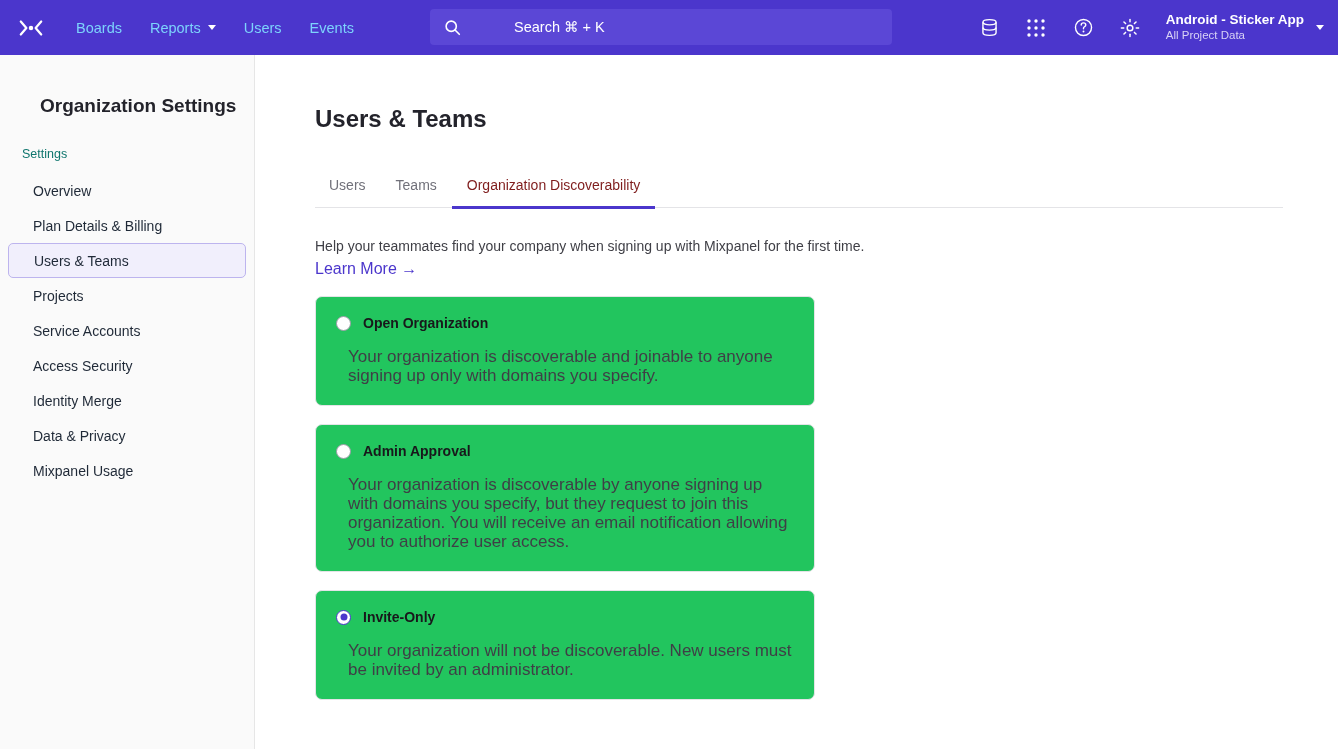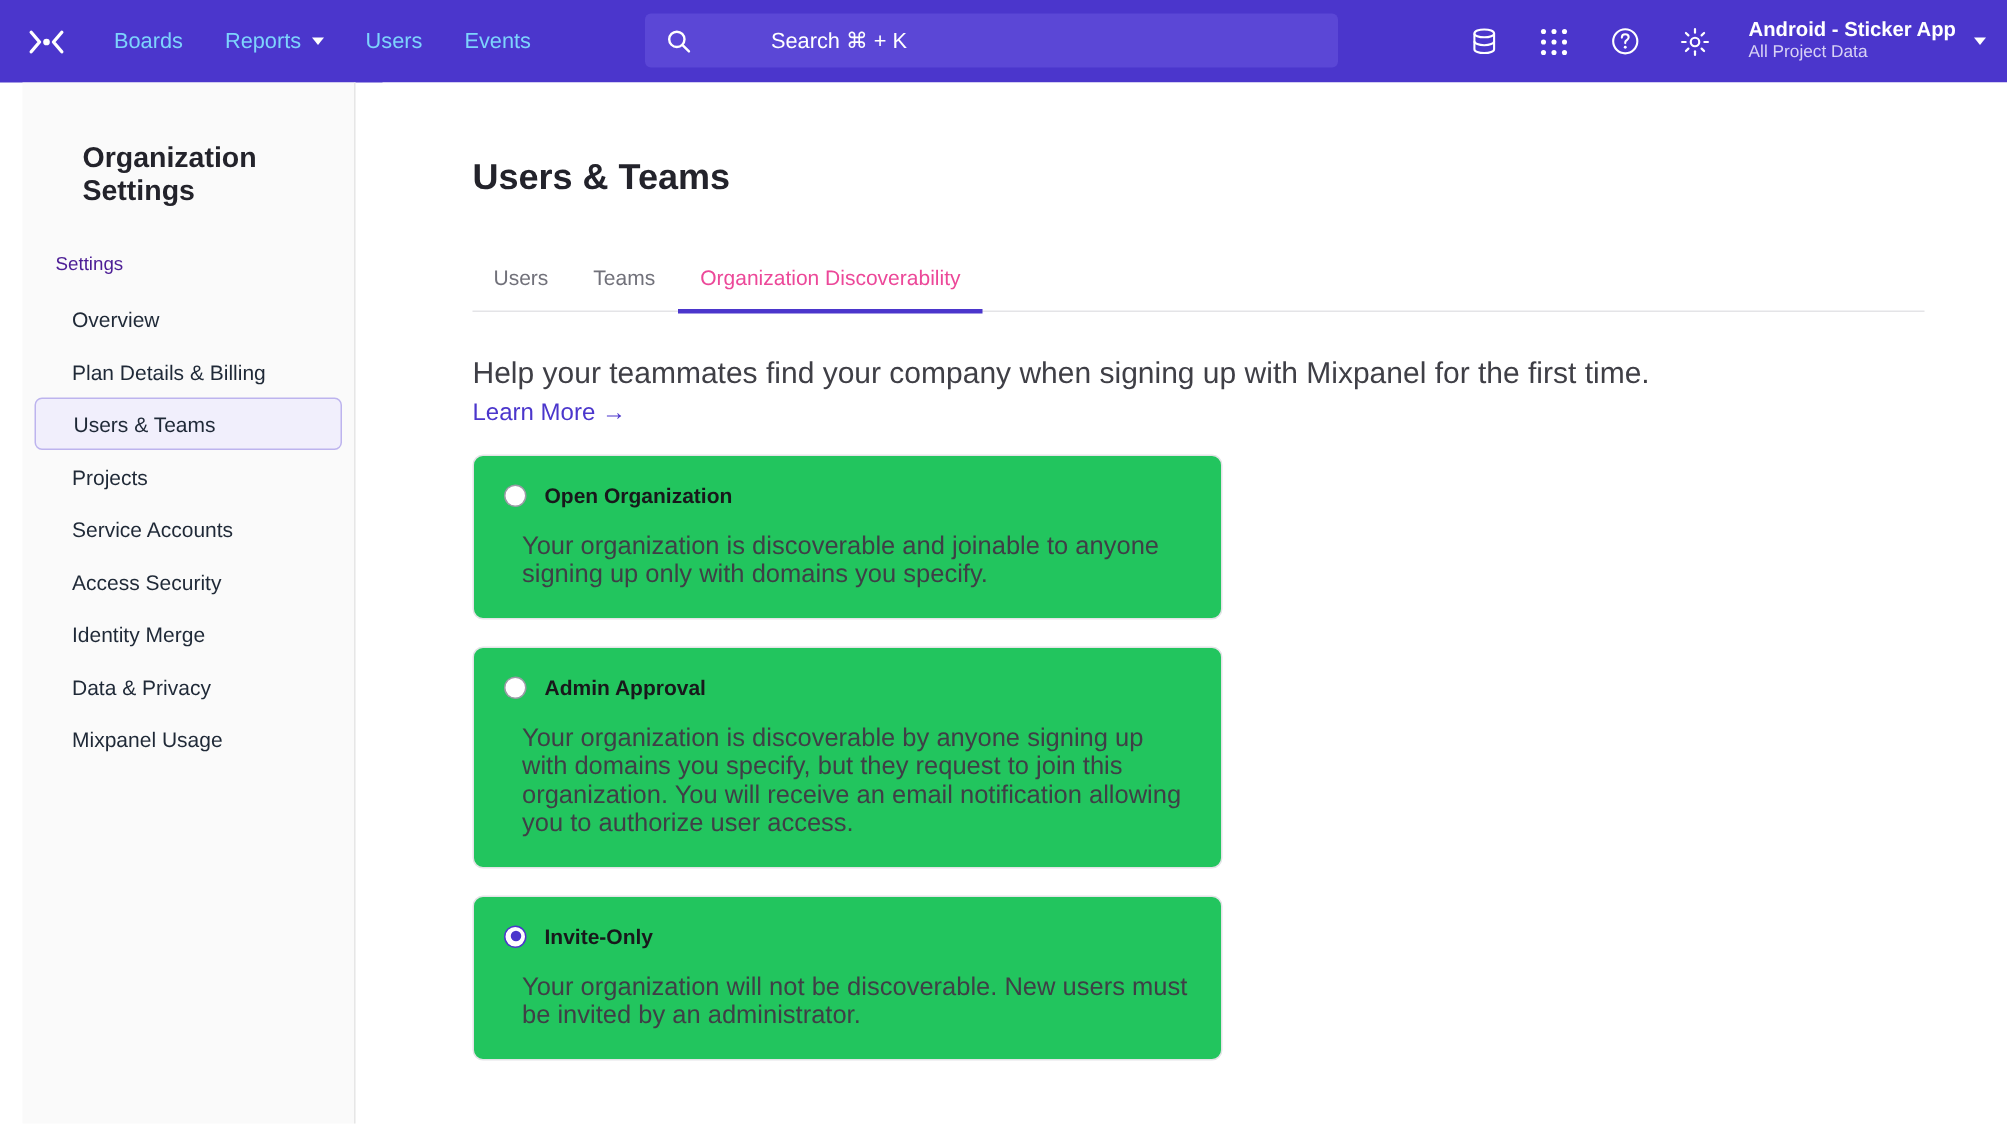--- a/index.html
+++ b/index.html
@@ -59,31 +59,30 @@
     cursor: pointer;
   }
   .project-block {
     display: flex; align-items: center; gap: 12px; padding: 0 6px 0 12px; cursor: pointer;
   }
   .project-name { font-size: 13.5px; font-weight: bold; line-height: 16px; }
   .project-sub { font-size: 11.5px; color: #D8D2F5; line-height: 15px; }
   
   .sidebar {
     position: absolute; top: 55px; left: 0;
-    width: 222px; height: 694px;
+    width: 255px; height: 694px;
     background: #FAFAFA;
     border-right: 1px solid #E6E6E6;
-    margin-left: 15px;
   }
   .sidebar-title {
     font-size: 19px; font-weight: bold; color: #23232b;
     padding: 40px 0 0 40px;
   }
   .sidebar-section {
-    font-size: 12.5px; color: #4c1d95; padding: 30px 0 0 22px;
+    font-size: 12.5px; color: #0f766e; padding: 30px 0 0 22px;
   }
   .side-items { margin-top: 12px; }
   .side-item {
     height: 35px; display: flex; align-items: center;
     font-size: 14px; color: #1f2937;
     padding-left: 25px; margin: 0 8px;
     border-radius: 5px; cursor: pointer;
   }
   .side-item.active {
     background: #F1EFFC;
@@ -106,27 +105,27 @@
     width: 968px;
     border-bottom: 1px solid #E4E4E7;
     display: flex; gap: 0px; align-items: flex-end;
     height: 40px;
   }
   .tab {
     font-size: 14px; color: #71717A; padding: 0 15px 14px 15px; cursor: pointer;
     position: relative;
   }
   .tab:first-child { padding-left: 14px; }
-  .tab.active { color: #ec4899; }
+  .tab.active { color: #7f1d1d; }
   .tab.active::after {
     content: ""; position: absolute; left: 0; right: 0; bottom: -2px;
     height: 3px; background: #4B36CC;
   }
   .help-text {
-    font-size: 20px; color: #3f3f46; margin: 30px 0 0 60px;
+    font-size: 14px; color: #3f3f46; margin: 30px 0 0 60px;
   }
   .learn-more {
     display: inline-block; font-size: 16px; color: #4B36CC;
     margin: 6px 0 0 60px; cursor: pointer;
   }
   .option-card {
     width: 500px; margin-left: 60px; margin-top: 18px;
     border: 1px solid #E4E4E7; border-radius: 7px;
     padding: 18px 20px 20px 20px;
     background: #22c55e;

